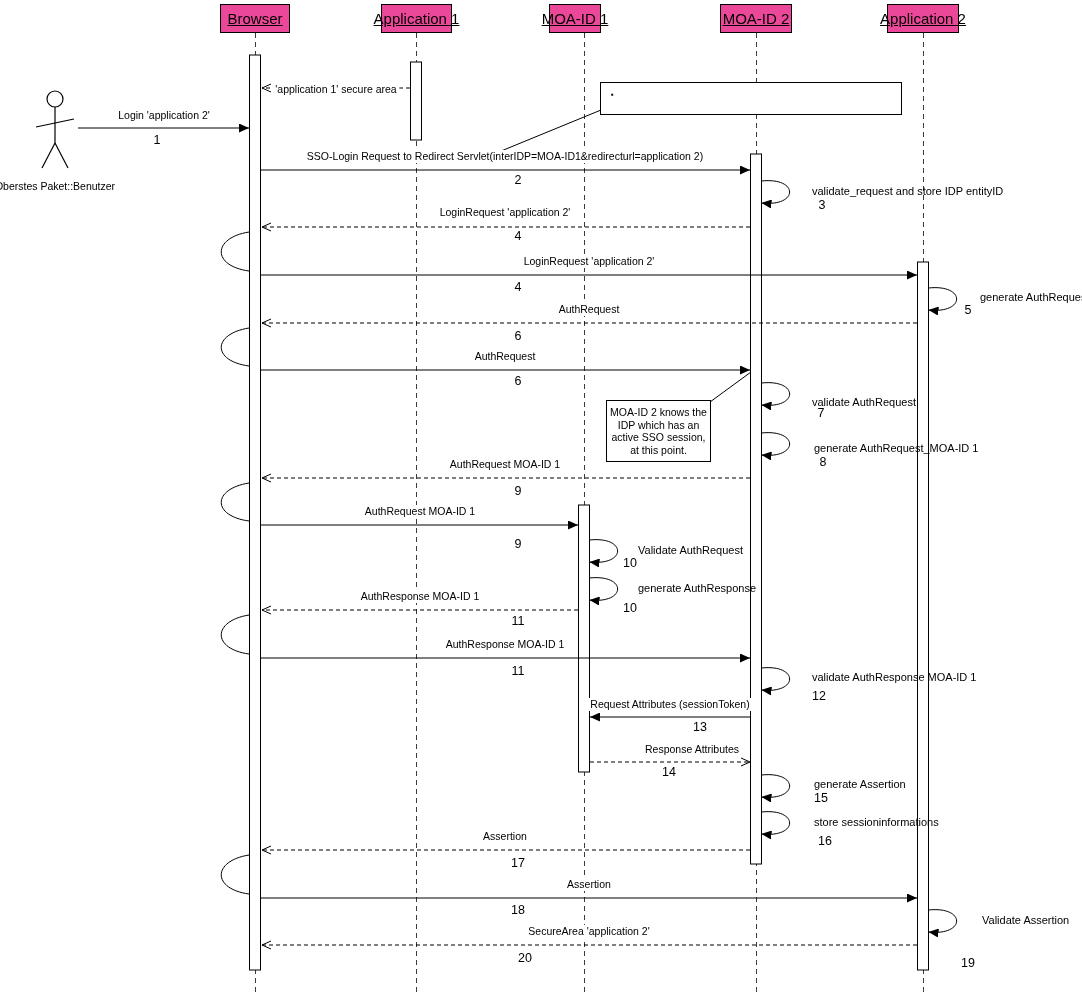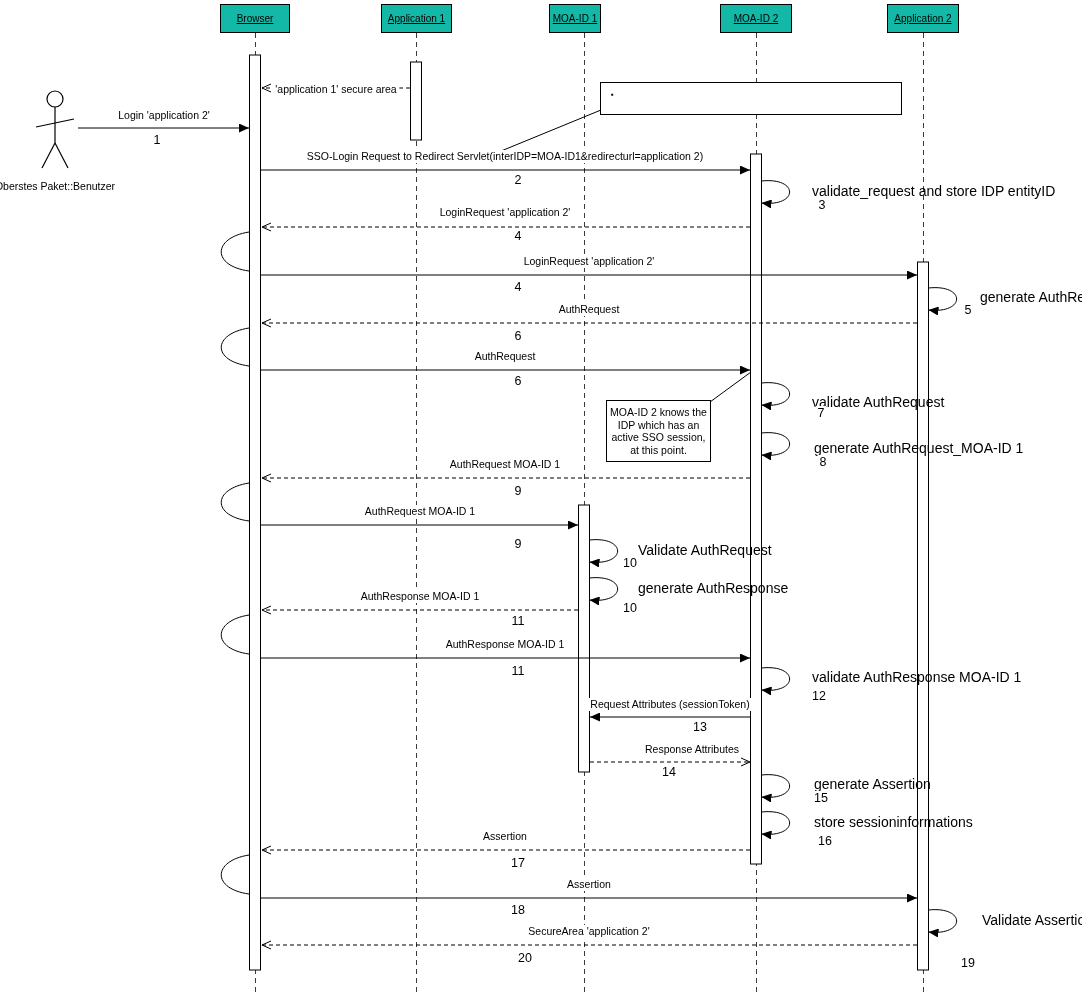--- a/index.html
+++ b/index.html
@@ -1,24 +1,24 @@
 <!DOCTYPE html>
 <html><head>
 <meta charset="utf-8">
 <style>
   * { margin:0; padding:0; box-sizing:border-box; }
   html,body { background:#fff; font-family:"Liberation Sans", sans-serif; color:#000; }
   .stage { position:relative; width:1082px; height:994px; background:#fff; overflow:hidden; }
   .stage > svg { position:absolute; left:0; top:0; }
-  .pbox { position:absolute; height:29px; background:#14b8a6; border:1px solid #000;
-          display:flex; align-items:center; justify-content:center; font-size:10px; }
+  .pbox { position:absolute; height:29px; background:#ec4899; border:1px solid #000;
+          display:flex; align-items:center; justify-content:center; font-size:15px; }
   .pbox span { text-decoration:underline; white-space:nowrap; }
   .mlabel { position:absolute; transform:translateX(-50%); white-space:nowrap;
             font-size:10.5px; line-height:13px; background:#fff; padding:0 3px; }
-  .mlabel-l { position:absolute; white-space:nowrap; font-size:14px; line-height:13px; }
+  .mlabel-l { position:absolute; white-space:nowrap; font-size:11px; line-height:13px; }
   .mnum { position:absolute; transform:translateX(-50%); font-size:12.5px; line-height:14px;
           background:#fff; padding:0 2px; }
   .note { position:absolute; background:#fff; border:1px solid #000; font-size:11px; }
   .note-config { display:flex; padding:3px 6px; }
   .note-config .bullet { font-size:8px; margin:4px 9px 0 4px; }
   .note-config .nline { line-height:13.5px; white-space:nowrap; }
   .note-config b { font-weight:bold; }
   .note-config .mono { font-family:"Liberation Mono", monospace; font-weight:bold; font-size:10.5px; }
   .note-sso { text-align:center; padding:5px 3px; line-height:12.5px; font-size:10.5px; }
   .actor-label { position:absolute; transform:translateX(-50%); white-space:nowrap; font-size:10.5px; }

